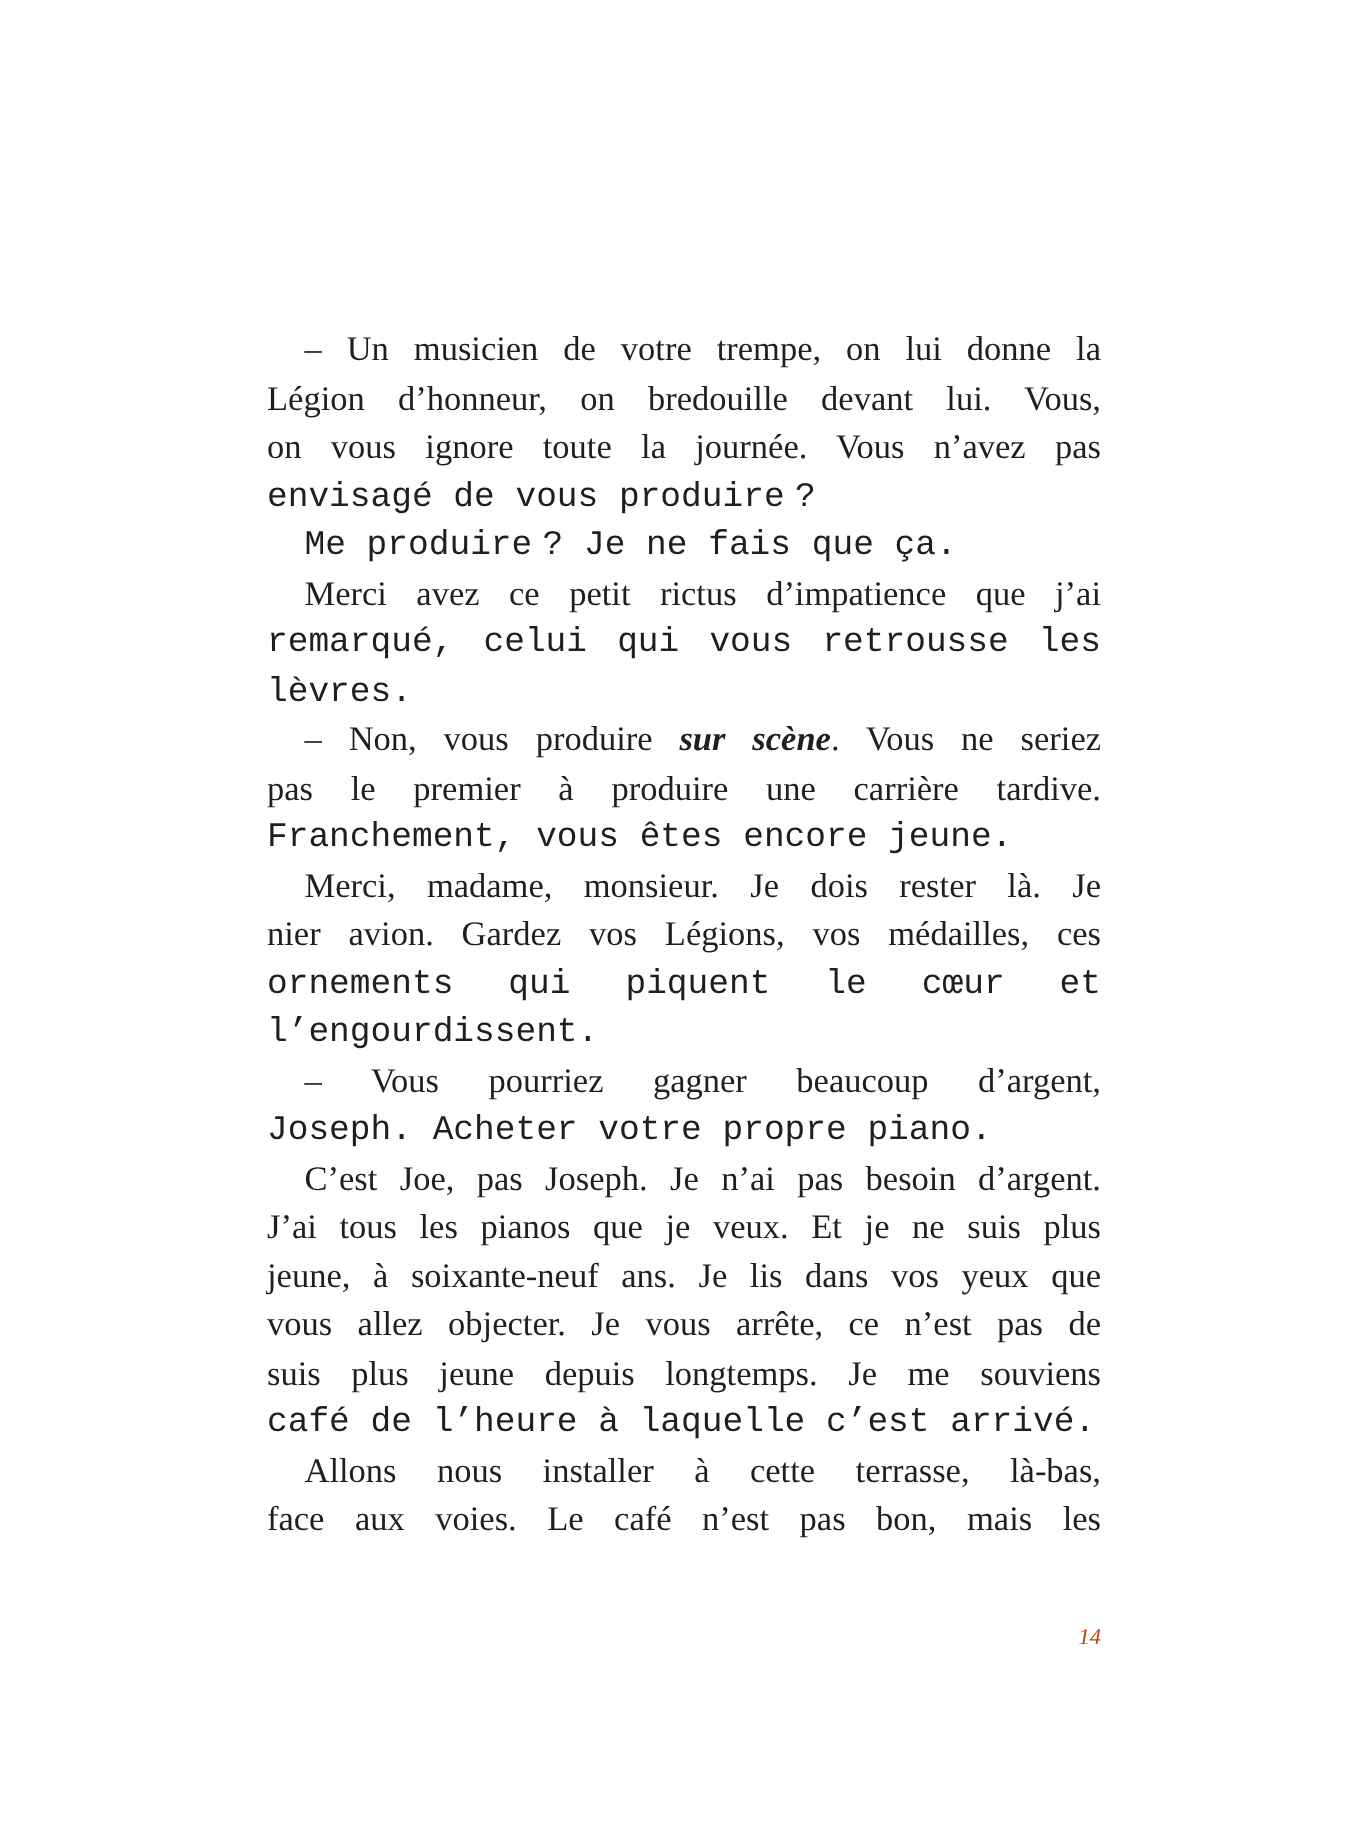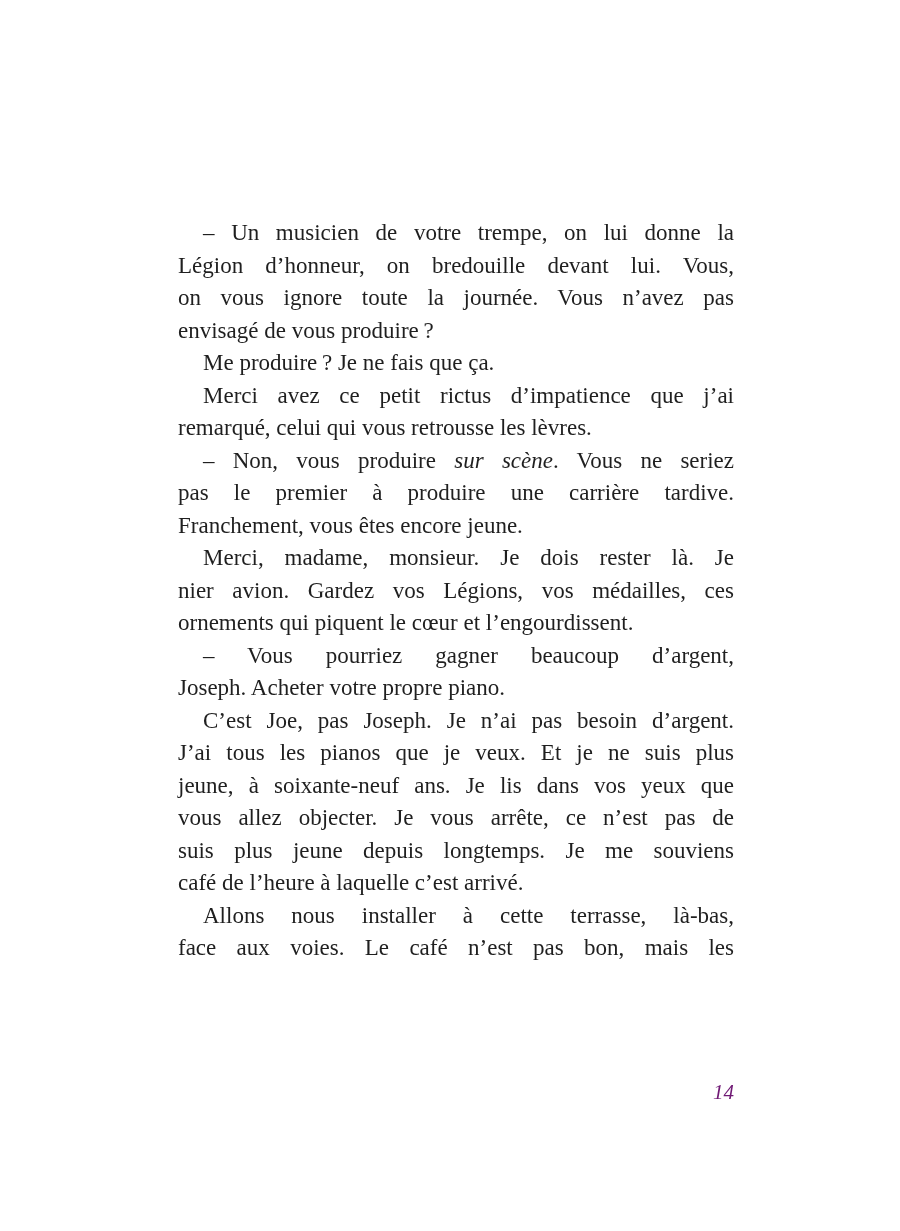--- a/index.html
+++ b/index.html
@@ -24,38 +24,40 @@
     font-size: 23px;
     line-height: 32.5px;
   }
   .line {
     text-align: justify;
     text-align-last: justify;
     -moz-text-align-last: justify;
   }
   .line.last {
     text-align-last: left;
+    font-family: Liberation Mono, monospace;
     -moz-text-align-last: left;
   }
   .line.indent {
     text-indent: 25px;
   }
   .line em {
     font-style: italic;
+    font-weight: bold;
   }
   .pagenum {
     position: absolute;
     left: 178px;
     top: 1078px;
     width: 556px;
     text-align: right;
     font-style: italic;
-    font-size: 21px;
+    font-size: 15px;
     line-height: 28px;
-    color: #701a75;
+    color: #c2410c;
   }
 </style>
 </head>
 <body>
 
 <div class="page">
 
   <div class="textblock">
 
     <div class="line indent">– Un musicien de votre trempe, on lui donne la</div>

